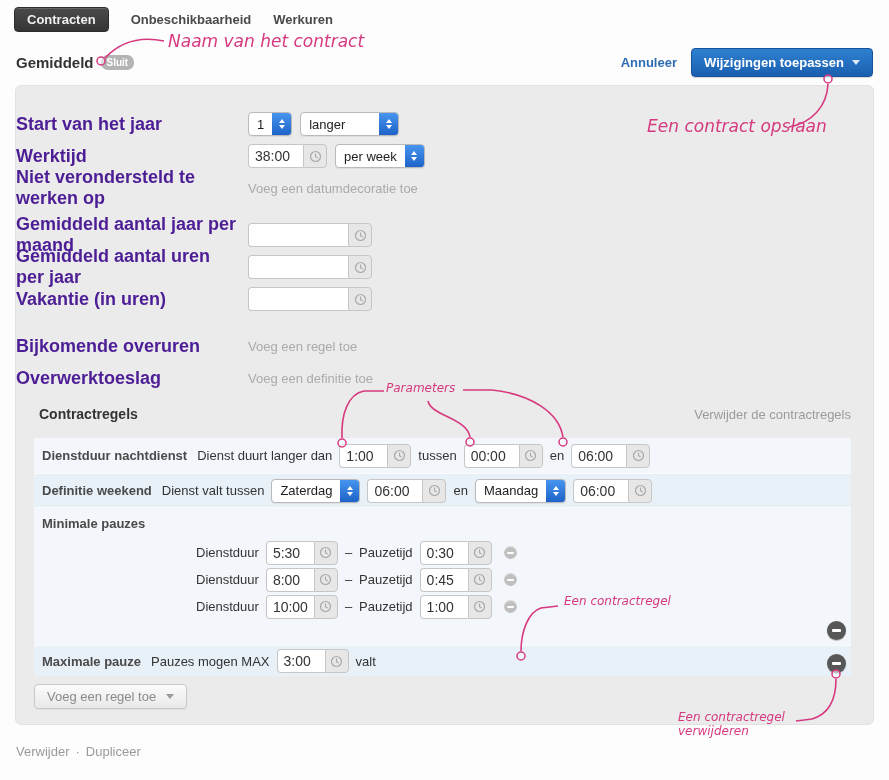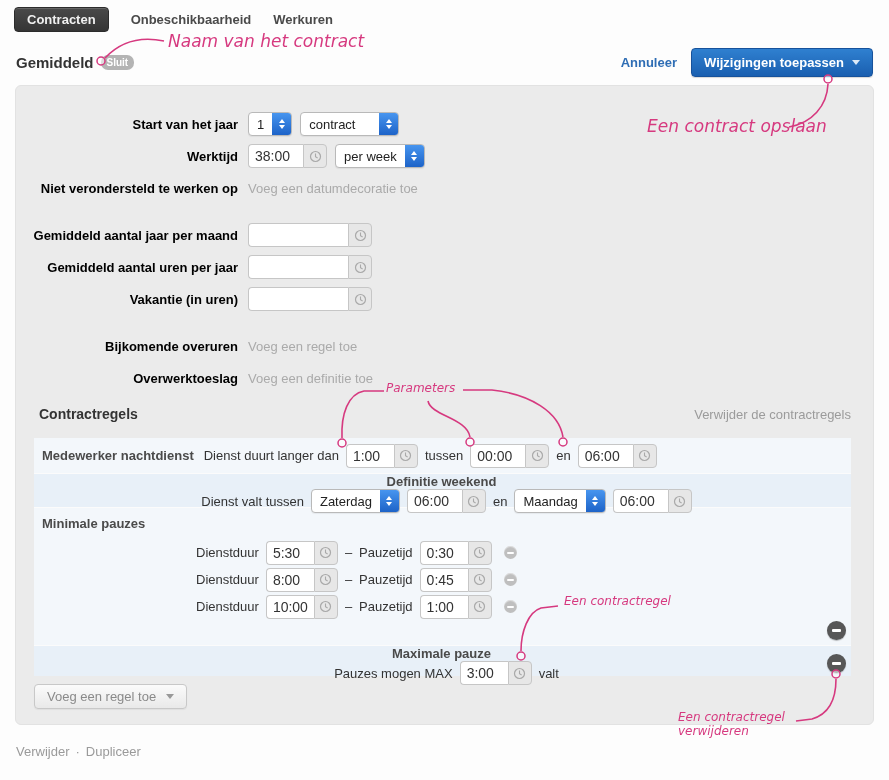--- a/index.html
+++ b/index.html
@@ -28,21 +28,21 @@
     padding:6px 12px;cursor:pointer;box-shadow:0 1px 1px rgba(0,0,0,.15);font-family:inherit;}
   .caret{width:0;height:0;border-left:4px solid transparent;border-right:4px solid transparent;border-top:5px solid #dce9f7;}
 
   
   .panel{position:absolute;left:15px;top:85px;width:859px;height:640px;background:var(--panel);
     border:1px solid #e2e2e2;border-radius:6px;}
 
   .frow{display:flex;align-items:center;height:32px;}
   .frow.first{margin-top:22px;}
   .frow.gap{margin-top:15px;}
-  .flabel{width:222px;text-align:right;font-size:13px;font-weight:bold;color:#000000;flex:none;}
+  .flabel{width:222px;font-size:18px;font-weight:bold;color:#4c1d95;flex:none;}
   .fctrl{display:flex;align-items:center;gap:8px;margin-left:10px;}
   .muted{font-size:13px;color:#aaa;}
 
   
   .select{display:inline-flex;align-items:stretch;height:24px;background:#fff;border:1px solid #b9b9b9;
     border-radius:4px;overflow:hidden;cursor:pointer;box-shadow:0 1px 1px rgba(0,0,0,.06);}
   .select-value{display:flex;align-items:center;padding:0 8px;font-size:13px;color:#222;flex:1;}
   .select-stepper{width:19px;background:linear-gradient(#4795ef,#1d63c8);display:flex;flex-direction:column;
     align-items:center;justify-content:center;gap:2px;}
   .tri-up{width:0;height:0;border-left:3.5px solid transparent;border-right:3.5px solid transparent;border-bottom:4.5px solid #fff;}
@@ -57,21 +57,21 @@
   .w48{width:48px;} .w55{width:55px;} .w100{width:100px;}
 
   
   .section-head{display:flex;justify-content:space-between;align-items:center;margin:12px 22px 0 23px;}
   .section-title{font-size:14px;font-weight:bold;color:#333;}
   .section-link{font-size:13px;color:#9b9b9b;cursor:pointer;text-decoration:none;}
 
   .rules{position:relative;margin:16px 22px 0 18px;}
   .rule{display:flex;align-items:center;font-size:13px;color:#333;padding:0 0 0 8px;}
   .rule + .rule{border-top:1px solid #fbfbfb;}
-  .rule.bgA{background:var(--rowA);} .rule.bgB{background:var(--rowB);flex-direction:column;}
+  .rule.bgA{background:var(--rowA);} .rule.bgB{background:var(--rowB);}
   .rule.h35{height:35px;} .rule.h34{height:34px;} .rule.h31{height:31px;}
   .rule-label{font-weight:bold;color:#4a4a4a;margin-right:10px;}
   .rule .fctrl{margin-left:0;gap:7px;}
 
   .rule-block{display:block;height:138px;padding:8px 0 0 8px;}
   .pz-line{display:flex;align-items:center;gap:7px;margin:2px 0 0 154px;height:25px;}
   .pz-label{font-size:13px;color:#333;}
   .mini-remove{width:13px;height:13px;border-radius:50%;background:#bfbfbf;display:inline-flex;align-items:center;
     justify-content:center;margin-left:5px;cursor:pointer;box-shadow:inset 0 1px 1px rgba(255,255,255,.5);}
   .mini-remove::after{content:"";width:7px;height:2px;background:#fff;border-radius:1px;}
@@ -129,21 +129,21 @@
       <label class="flabel">Start van het jaar</label>
       <div class="fctrl">
         <span class="select">
           <span class="select-value" style="min-width:18px">1</span>
           <span class="select-stepper">
               <span class="tri-up"></span>
               <span class="tri-down"></span>
             </span>
         </span>
         <span class="select">
-          <span class="select-value" style="min-width:78px">contract</span>
+          <span class="select-value" style="min-width:78px">langer</span>
           <span class="select-stepper">
               <span class="tri-up"></span>
               <span class="tri-down"></span>
             </span>
         </span>
       </div>
     </div>
 
     <div class="frow">
       <label class="flabel">Werktijd</label>
@@ -235,21 +235,21 @@
 
     
     <div class="section-head">
       <span class="section-title">Contractregels</span>
       <a class="section-link">Verwijder de contractregels</a>
     </div>
 
     <section class="rules">
 
       <div class="rule bgA h35">
-        <span class="rule-label">Medewerker nachtdienst</span>
+        <span class="rule-label">Dienstduur nachtdienst</span>
         <div class="fctrl">
           <span>Dienst duurt langer dan</span>
           <span class="time-group">
             <input class="time-input w48" value="1:00" style="">
             <button class="clock-btn">
               <svg width="13" height="13" viewBox="0 0 13 13">
                   <circle cx="6.5" cy="6.5" r="5" fill="none" stroke="#a9a9a9" stroke-width="1.2"></circle>
                   <path d="M6.5 3.6 V6.7 L8.6 7.9" stroke="#a9a9a9" stroke-width="1.1" fill="none"></path>
                 </svg>
             </button>

